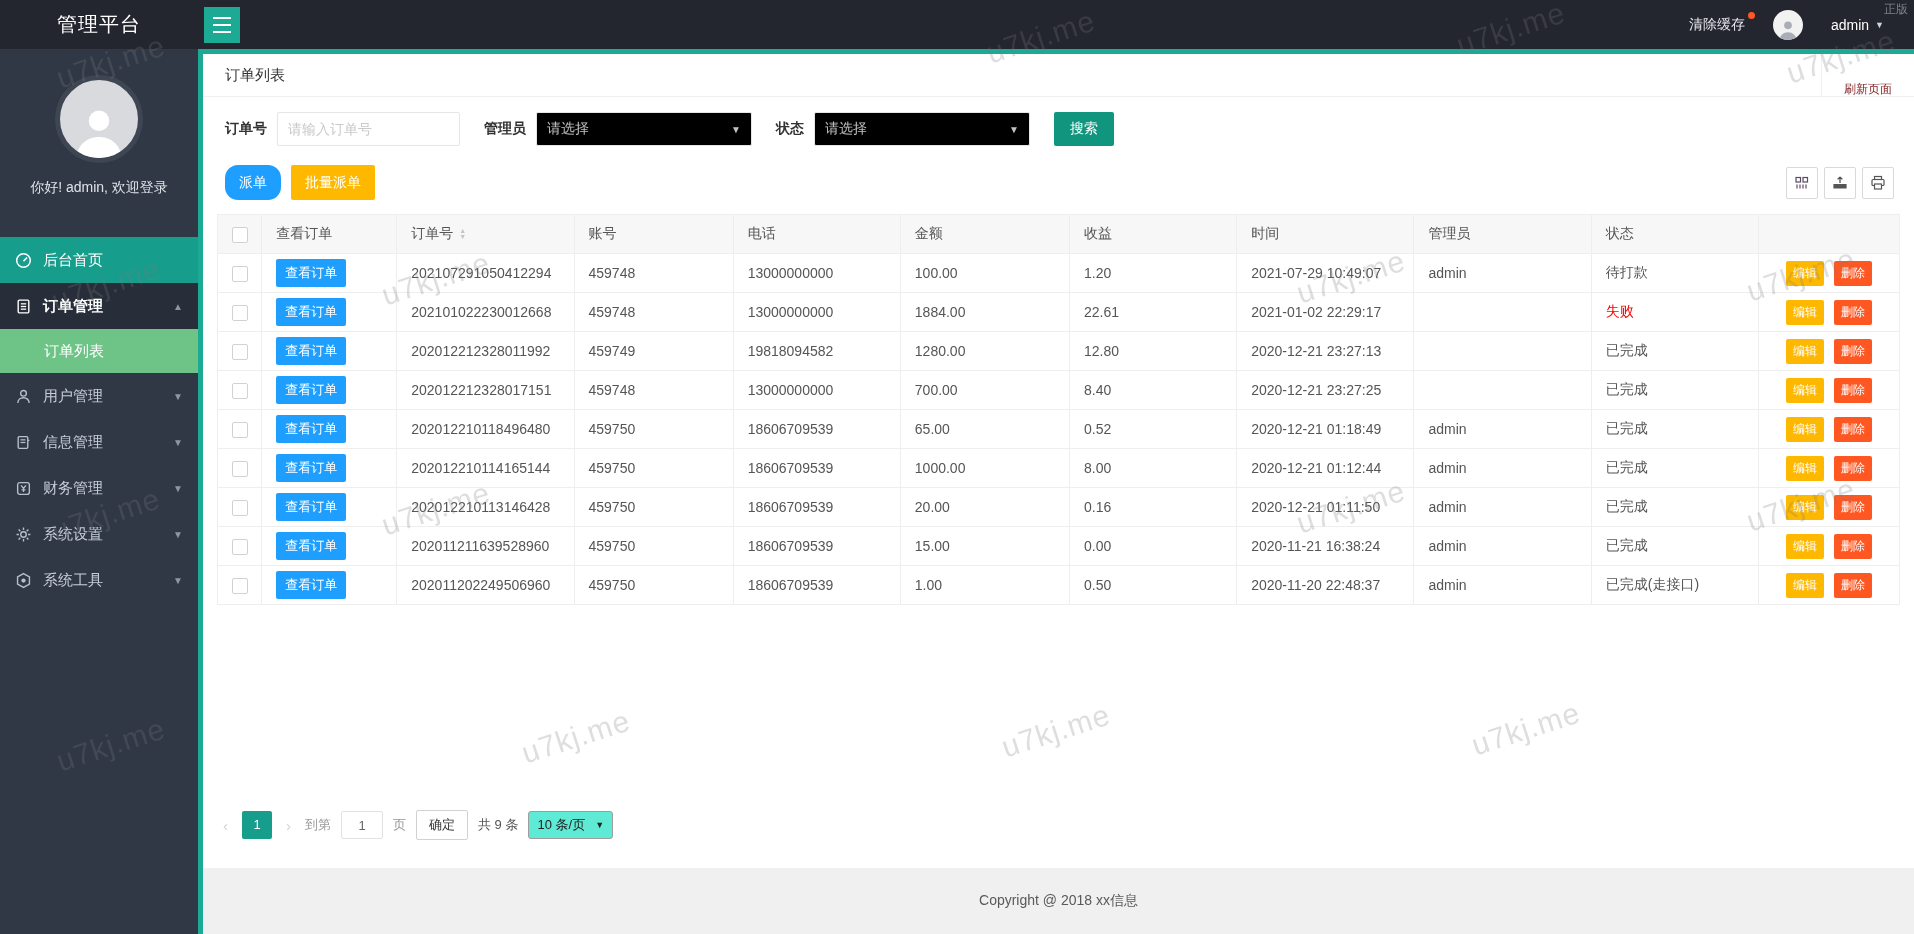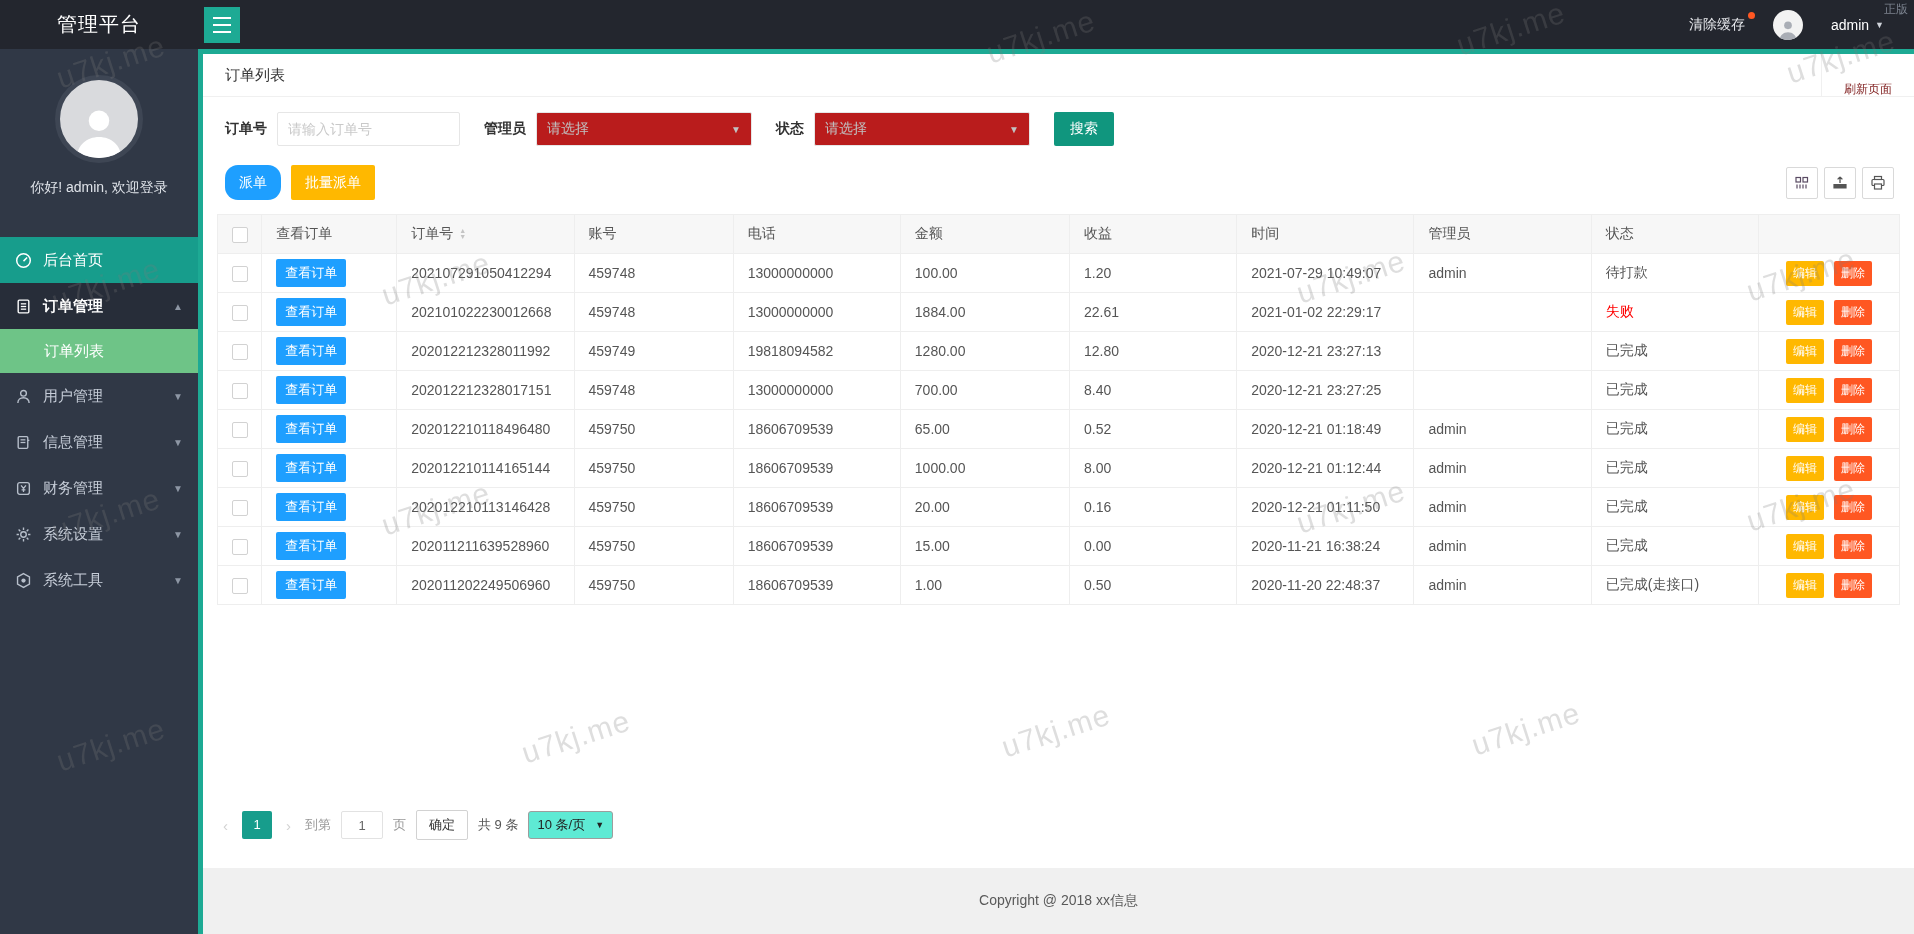--- a/index.html
+++ b/index.html
@@ -42,21 +42,21 @@
   
   .card { background:#fff; flex:1; display:flex; flex-direction:column; }
   .page-header { height:43px; border-bottom:1px solid #f0f0f0; display:flex; align-items:center; }
   .page-title { padding-left:22px; font-size:15px; color:#333; }
   .refresh { margin-left:auto; border-left:1px solid #f0f0f0; height:43px; line-height:43px; padding:14px 22px; font-size:12px; color:#7f1d1d; cursor:pointer; }
 
   .filters { display:flex; align-items:center; padding:15px 0 9px 22px; }
   .f-label { font-size:14px; color:#333; font-weight:700; margin-right:10px; }
   .f-input { width:183px; height:34px; border:1px solid #e6e6e6; border-radius:2px; padding:0 10px; font-size:14px; color:#555; margin-right:24px; }
   .f-input::placeholder { color:#c9c9c9; }
-  .f-select { width:216px; height:34px; border:1px solid #e6e6e6; border-radius:2px; background:#b91c1c; margin-right:24px;
+  .f-select { width:216px; height:34px; border:1px solid #e6e6e6; border-radius:2px; background:#000000; margin-right:24px;
     display:flex; align-items:center; padding:0 10px; font-size:14px; color:#c0c0c0; cursor:pointer; }
   .f-select .sel-caret { margin-left:auto; font-size:10px; color:#c2c2c2; }
   .search-btn { height:34px; padding:0 16px; background:#10967e; color:#fff; border:none; border-radius:2px; font-size:14px; cursor:pointer; }
 
   .toolbar { display:flex; align-items:center; padding:10px 20px 12px 22px; }
   .btn-dispatch { height:35px; padding:0 14px; background:#1e9fff; color:#fff; border:none; border-radius:13px; font-size:14px; cursor:pointer; margin-right:10px; }
   .btn-batch { height:35px; padding:0 14px; background:#ffb800; color:#fff; border:none; border-radius:2px; font-size:14px; cursor:pointer; }
   .tool-icons { margin-left:auto; display:flex; gap:6px; }
   .icon-btn { width:32px; height:32px; background:#fff; border:1px solid #d9d9d9; border-radius:2px;
     display:flex; align-items:center; justify-content:center; cursor:pointer; }

